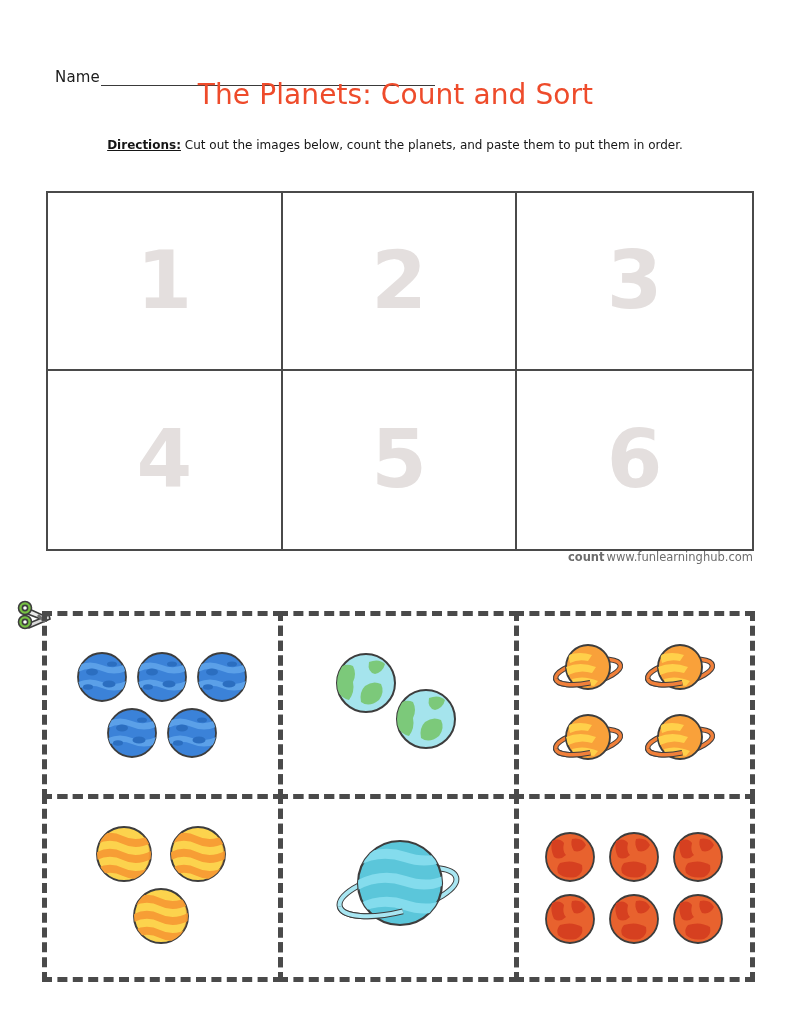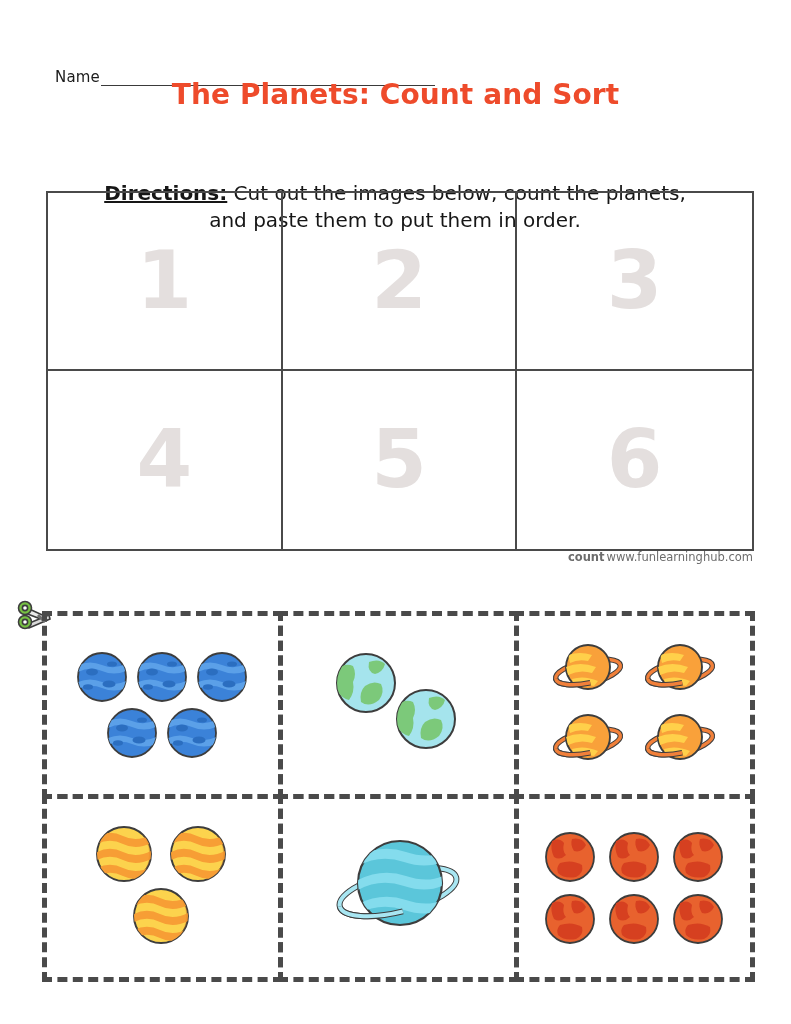--- a/index.html
+++ b/index.html
@@ -41,38 +41,37 @@
   }
 
   
   .title {
     position: absolute;
     left: 0;
     top: 78px;
     width: 791px;
     text-align: center;
     font-family: "DejaVu Sans", sans-serif;
-    font-weight: bold;
+    font-weight: normal;
     font-size: 28px;
     letter-spacing: .1px;
     color: #ee4b2b;
   }
 
   
   .directions {
     position: absolute;
     left: 95px;
     top: 132px;
     width: 600px;
     text-align: center;
     font-family: "DejaVu Sans", sans-serif;
-    font-size: 20px;
+    font-size: 12px;
     line-height: 27px;
     color: #161616;
-    margin-top: 48px;
   }
   .directions b {
     font-weight: bold;
     text-decoration: underline;
   }
 
   
   .grid {
     position: absolute;
     left: 46px;

